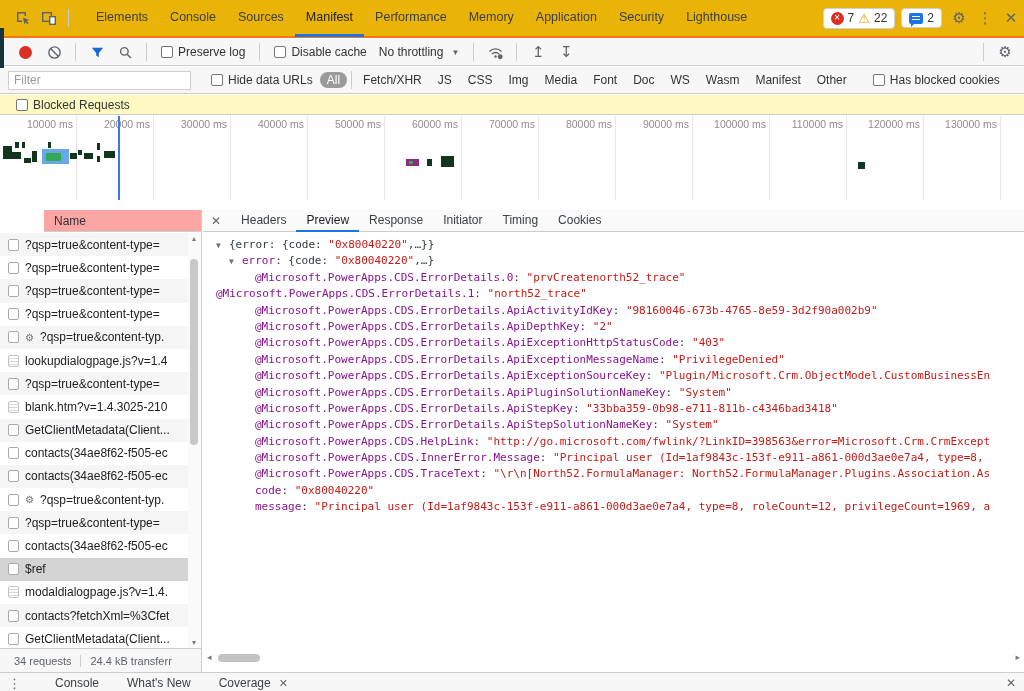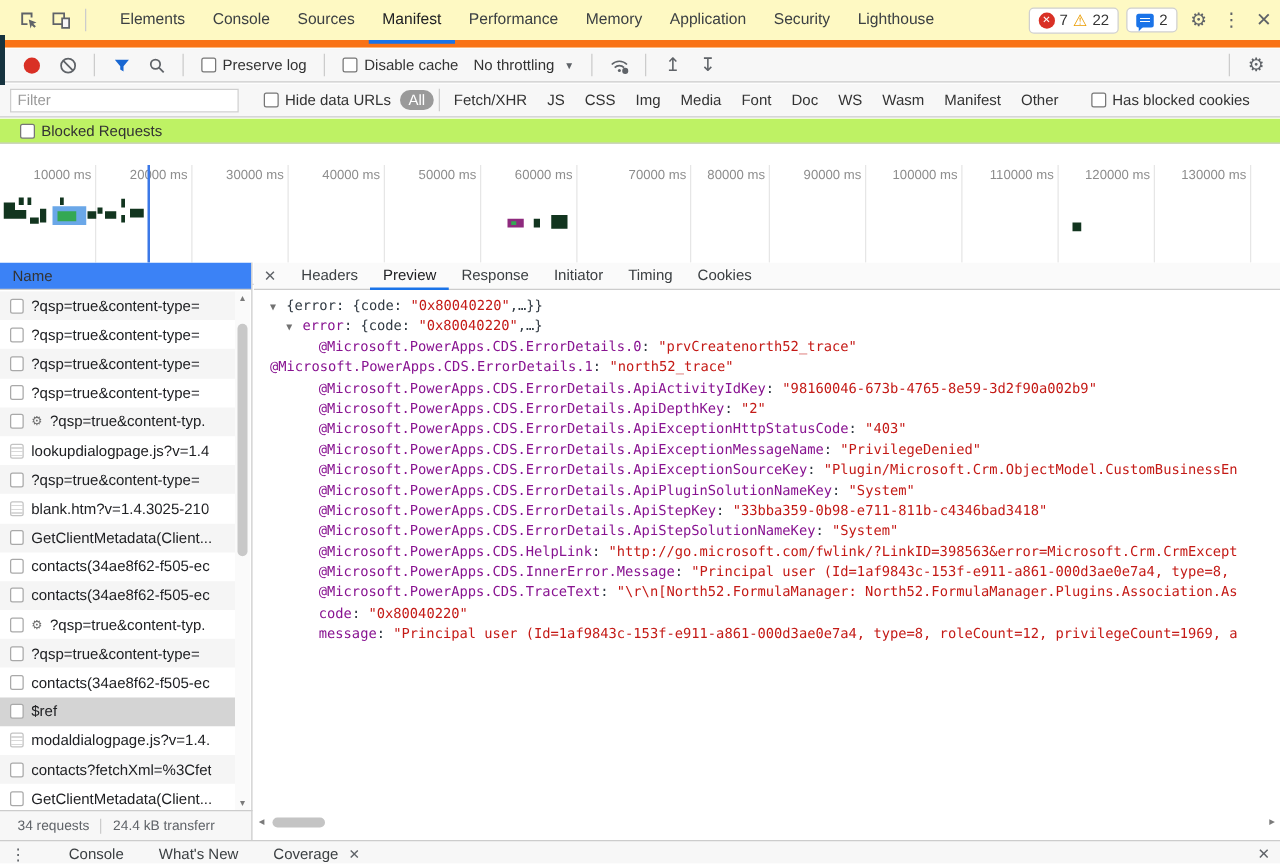--- a/index.html
+++ b/index.html
@@ -2,21 +2,21 @@
 <html><head>
 <meta charset="utf-8">
 <style>
   * { box-sizing: border-box; margin: 0; padding: 0; }
   body { font-family: "Liberation Sans", sans-serif; background: #fff; }
   .devtools { position: relative; width: 1024px; height: 691px; background: #fff; overflow: hidden; font-size: 12px; color: #333; }
 
   .page-sliver { position: absolute; left: 0; top: 28px; width: 4px; height: 40px; background: #16333f; z-index: 5; }
 
   
-  .tabbar { position: absolute; left: 0; top: 0; width: 1024px; height: 38px; background: #fef9c3; border-bottom: 6px solid #f97316; display: flex; align-items: center; padding-left: 10px; }
+  .tabbar { position: absolute; left: 0; top: 0; width: 1024px; height: 38px; background: #eab308; border-bottom: 2px solid #f97316; display: flex; align-items: center; padding-left: 10px; }
   .icon-btn { display: inline-flex; align-items: center; justify-content: center; width: 26px; height: 26px; color: #5f6368; cursor: pointer; }
   .icon-btn.glyph { font-size: 15px; }
   .vsep { width: 1px; height: 18px; background: #ccc; margin: 0 6px; }
   .tabs { display: flex; height: 38px; margin-left: 10px; }
   .tab { display: flex; align-items: center; padding: 0 11px; height: 38px; color: #3c4043; font-size: 12.5px; cursor: pointer; border-bottom: 3px solid transparent; }
   .tab.selected { border-bottom: 3px solid #1a73e8; color: #202124; }
   .badge-group { display: flex; align-items: center; gap: 6px; margin-left: auto; margin-right: 4px; }
   .badge-pill { display: inline-flex; align-items: center; gap: 4px; border: 1px solid #d0d0d0; border-radius: 4px; background: #fff; padding: 2px 7px; font-size: 12px; color: #333; cursor: pointer; }
   .err-dot { display: inline-flex; align-items: center; justify-content: center; width: 13px; height: 13px; border-radius: 50%; background: #d93025; color: #fff; font-size: 8px; line-height: 1; }
   .warn-glyph { color: #eb9c00; font-size: 13px; }
@@ -36,33 +36,33 @@
   
   .filterrow { position: absolute; left: 0; top: 67px; width: 1024px; height: 27px; background: #f7f7f7; border-bottom: 1px solid #ccc; display: flex; align-items: center; padding-left: 8px; }
   .filter-input { width: 183px; height: 19px; border: 1px solid #cfcfcf; background: #fff; font-size: 12px; padding: 0 5px; color: #333; outline: none; font-family: "Liberation Sans", sans-serif; }
   .filter-input::placeholder { color: #9a9a9a; }
   .typelist { display: flex; align-items: center; }
   .typepill { padding: 1px 7px; margin: 0 1px; color: #333; border-radius: 9px; cursor: pointer; white-space: nowrap; }
   .typepill.sel { background: #9a9a9a; color: #fff; }
   .filterrow .vsep { margin: 0 3px; }
 
   
-  .blockedrow { position: absolute; left: 0; top: 95px; width: 1024px; height: 20px; background: #bef264; border-bottom: 1px solid #ccc; display: flex; align-items: center; padding-left: 10px; }
-
-  
-  .overview { position: absolute; left: 0; top: 116px; width: 1024px; height: 96px; background: #fff; border-bottom: 1px solid #ccc; overflow: hidden; margin-top: 16px; }
+  .blockedrow { position: absolute; left: 0; top: 95px; width: 1024px; height: 20px; background: #fef9c3; border-bottom: 1px solid #ccc; display: flex; align-items: center; padding-left: 10px; }
+
+  
+  .overview { position: absolute; left: 0; top: 116px; width: 1024px; height: 96px; background: #fff; border-bottom: 1px solid #ccc; overflow: hidden; }
   .ov-col { position: absolute; top: 0; height: 84px; width: 77px; border-right: 1px solid #e6e6e6; }
   .ov-label { position: absolute; top: 2px; right: 3px; font-size: 10.5px; color: #8d8d8d; white-space: nowrap; }
   .blip { position: absolute; }
   .playhead { position: absolute; top: 0; width: 2px; height: 84px; background: #3b78e7; }
 
   
   .panel-area { position: absolute; left: 0; top: 210px; width: 1024px; height: 438px; }
   .left-pane { position: absolute; left: 0; top: 0; width: 202px; height: 438px; border-right: 1px solid #ccc; background: #fff; overflow: hidden; }
-  .name-header { height: 22px; border-bottom: 1px solid #ccc; background: #3b82f6; display: flex; align-items: center; padding-left: 10px; color: #333; }
+  .name-header { height: 22px; border-bottom: 1px solid #ccc; background: #fca5a5; display: flex; align-items: center; padding-left: 10px; color: #333; margin-left: 44px; }
   .req-list { position: absolute; left: 0; top: 23px; width: 189px; height: 415px; overflow: hidden; }
   .req-row { display: flex; align-items: center; height: 23.2px; padding-left: 8px; gap: 6px; font-size: 12px; color: #202124; cursor: pointer; white-space: nowrap; overflow: hidden; }
   .req-row.odd { background: #f5f5f5; }
   .req-row.selected { background: #d4d4d4; }
   .fico { flex: none; width: 11px; height: 12px; border: 1px solid #a9a9a9; border-radius: 2px; background: #fff; }
   .fico.doc { border-color: #c3c3c3; background: linear-gradient(#fff 2px, #d9d9d9 2px 3px, #fff 3px 5px, #d9d9d9 5px 6px, #fff 6px 8px, #d9d9d9 8px 9px, #fff 9px); }
   .gearglyph { flex: none; font-size: 10px; color: #6d6d6d; }
   .req-label { overflow: hidden; white-space: nowrap; }
   .v-scroll { position: absolute; right: 1px; top: 23px; width: 12px; height: 415px; background: #fafafa; }
   .v-scroll .sb-arrow { position: absolute; left: 0; width: 12px; text-align: center; font-size: 8px; color: #7a7a7a; }
@@ -236,21 +236,21 @@
       </div>
       <div class="ov-col" style="left: 231px;">
         <span class="ov-label">40000 ms</span>
       </div>
       <div class="ov-col" style="left: 308px;">
         <span class="ov-label">50000 ms</span>
       </div>
       <div class="ov-col" style="left: 385px;">
         <span class="ov-label">60000 ms</span>
       </div>
-      <div class="ov-col" style="left: 476px; text-align: right;">
+      <div class="ov-col" style="left: 462px; text-align: right;">
         <span class="ov-label">70000 ms</span>
       </div>
       <div class="ov-col" style="left: 539px;">
         <span class="ov-label">80000 ms</span>
       </div>
       <div class="ov-col" style="left: 616px;">
         <span class="ov-label">90000 ms</span>
       </div>
       <div class="ov-col" style="left: 693px;">
         <span class="ov-label">100000 ms</span>

